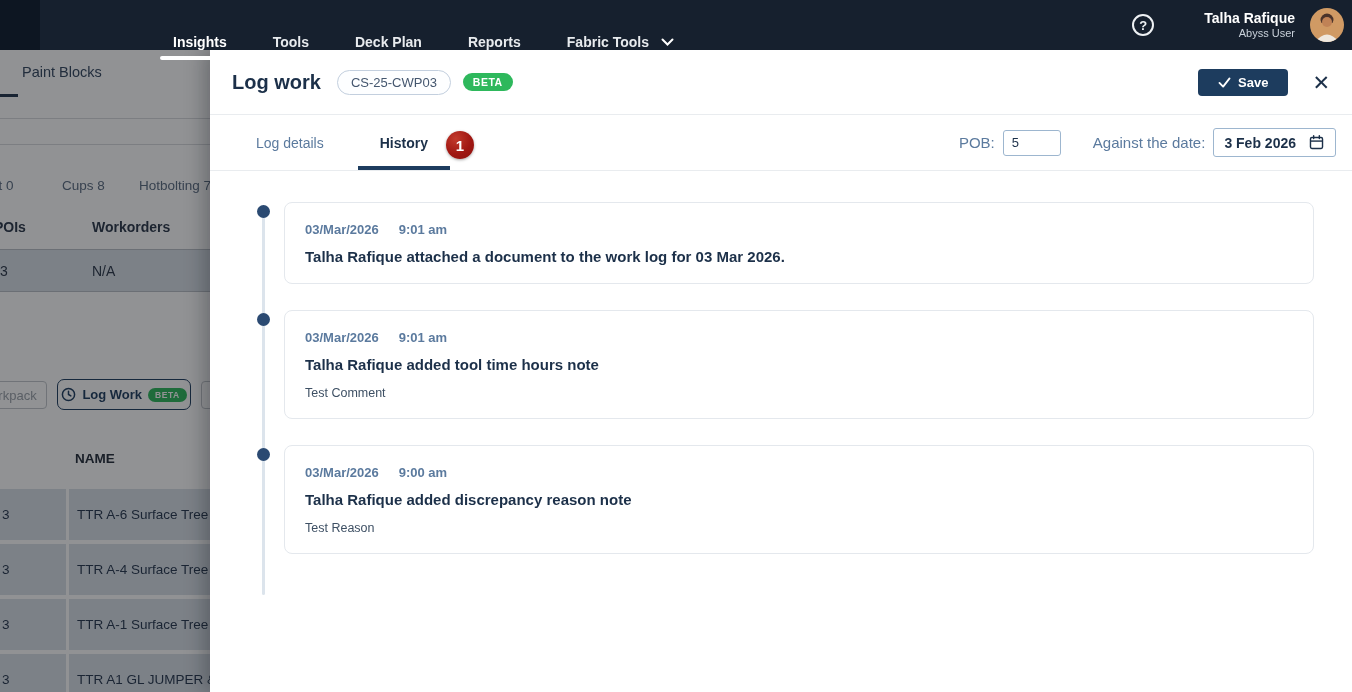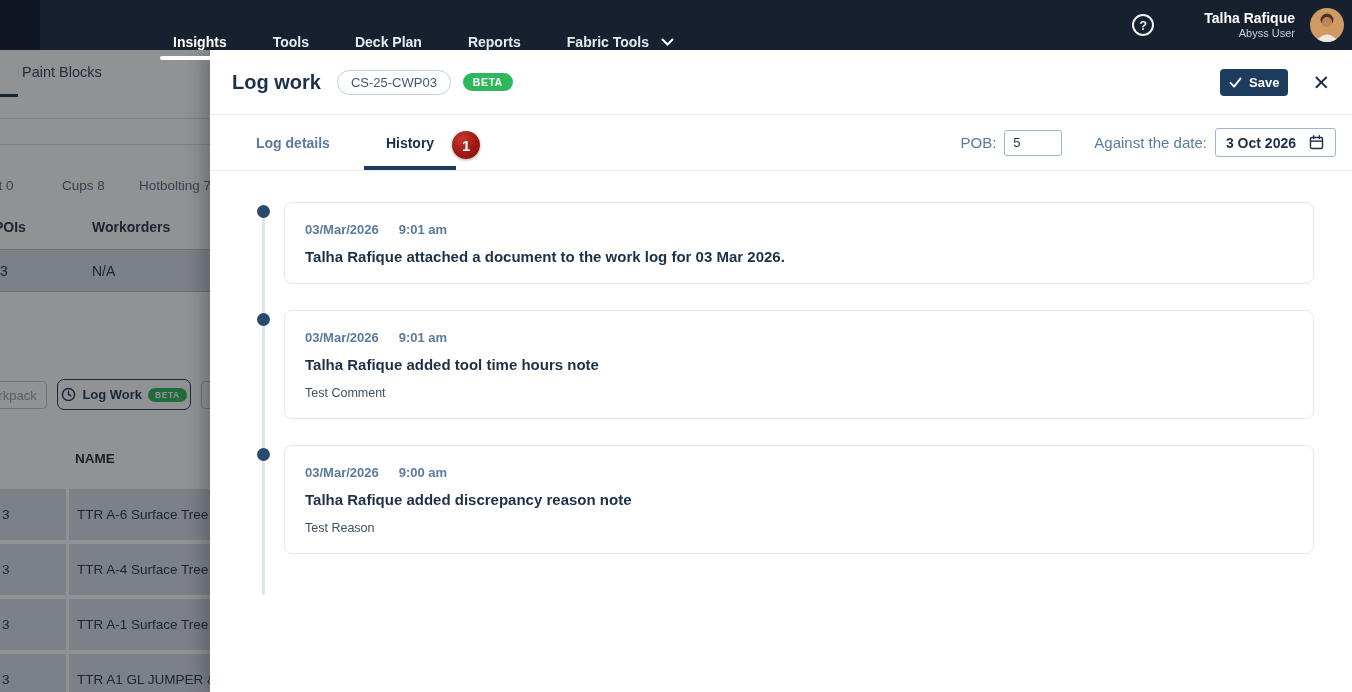--- a/index.html
+++ b/index.html
@@ -63,30 +63,30 @@
 
   
   .modal { position:absolute; left:210px; top:50px; width:1142px; height:642px;
     background:#fff; box-shadow:-6px 0 18px rgba(10,14,20,0.28); z-index:20; }
   .m-header { display:flex; align-items:center; height:65px; padding:0 22px;
     border-bottom:1px solid #e9ecef; }
   .m-title { font-size:20px; font-weight:700; color:#1c3049; }
   .m-chip { margin-left:16px; padding:4px 13px; border:1px solid #c3cfde;
     border-radius:14px; font-size:13px; color:#44566e; background:#fdfeff; }
   .m-beta { margin-left:12px; }
-  .save-btn { margin-left:auto; height:27px; padding:0 9px; background:#1d3c5e;
+  .save-btn { margin-left:auto; height:27px; padding:0 20px; background:#1d3c5e;
     color:#fff; font-size:13px; font-weight:600; border:none; border-radius:4px;
     display:flex; align-items:center; gap:7px; cursor:pointer; }
   .close-btn { margin-left:24px; font-size:21px; color:#1c3049; cursor:pointer;
     line-height:1; font-weight:400; }
 
   .m-tabbar { position:relative; display:flex; align-items:center; height:56px;
     padding:0 16px 0 24px; border-bottom:1px solid #e9ecef; }
   .tab { position:relative; display:flex; align-items:center; height:100%;
-    padding:0 22px; font-size:14px; cursor:pointer;font-weight:bold; }
+    padding:0 22px; font-size:14px; cursor:pointer; }
   .tab-inactive { color:#5b7a9e; margin-right:12px; }
   .tab-active { color:#1c3049; font-weight:700; }
   .tab-indicator { position:absolute; left:0; right:0; bottom:0; height:4px;
     background:#1d3c5e; }
   .step-badge { position:absolute; right:-24px; top:16px; width:28px; height:28px;
     border-radius:50%; color:#fff; font-size:15px; font-weight:700;
     display:flex; align-items:center; justify-content:center;
     background:radial-gradient(circle at 35% 28%, #c23a2c 0%, #a01712 55%, #8c100d 100%);
     box-shadow:0 1px 3px rgba(0,0,0,.35); }
   .m-controls { margin-left:auto; display:flex; align-items:center; }
@@ -242,21 +242,21 @@
     <div class="tab tab-active">
       <span>History</span>
       <span class="tab-indicator"></span>
       <span class="step-badge">1</span>
     </div>
     <div class="m-controls">
       <span class="ctrl-label">POB:</span>
       <div class="pob-input">5</div>
       <span class="ctrl-label">Against the date:</span>
       <div class="date-input">
-        <span class="date-value">3 Oct 2026</span>
+        <span class="date-value">3 Feb 2026</span>
         <span style="display:inline-flex;">
           <svg width="17" height="17" viewBox="0 0 24 24">
               <rect x="3.5" y="5" width="17" height="15.5" rx="2" fill="none" stroke="#1c3049" stroke-width="2"></rect>
               <line x1="3.5" y1="10" x2="20.5" y2="10" stroke="#1c3049" stroke-width="2"></line>
               <line x1="8" y1="2.5" x2="8" y2="6.5" stroke="#1c3049" stroke-width="2" stroke-linecap="round"></line>
               <line x1="16" y1="2.5" x2="16" y2="6.5" stroke="#1c3049" stroke-width="2" stroke-linecap="round"></line>
             </svg>
         </span>
       </div>
     </div>

